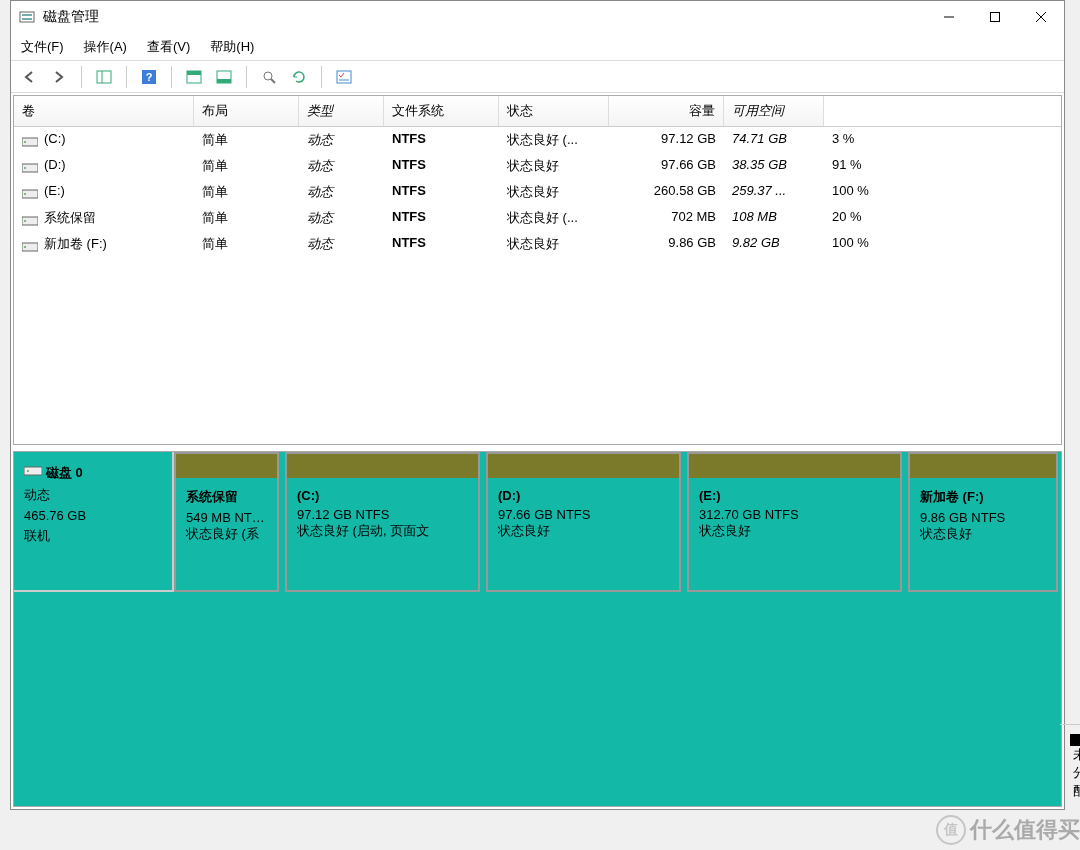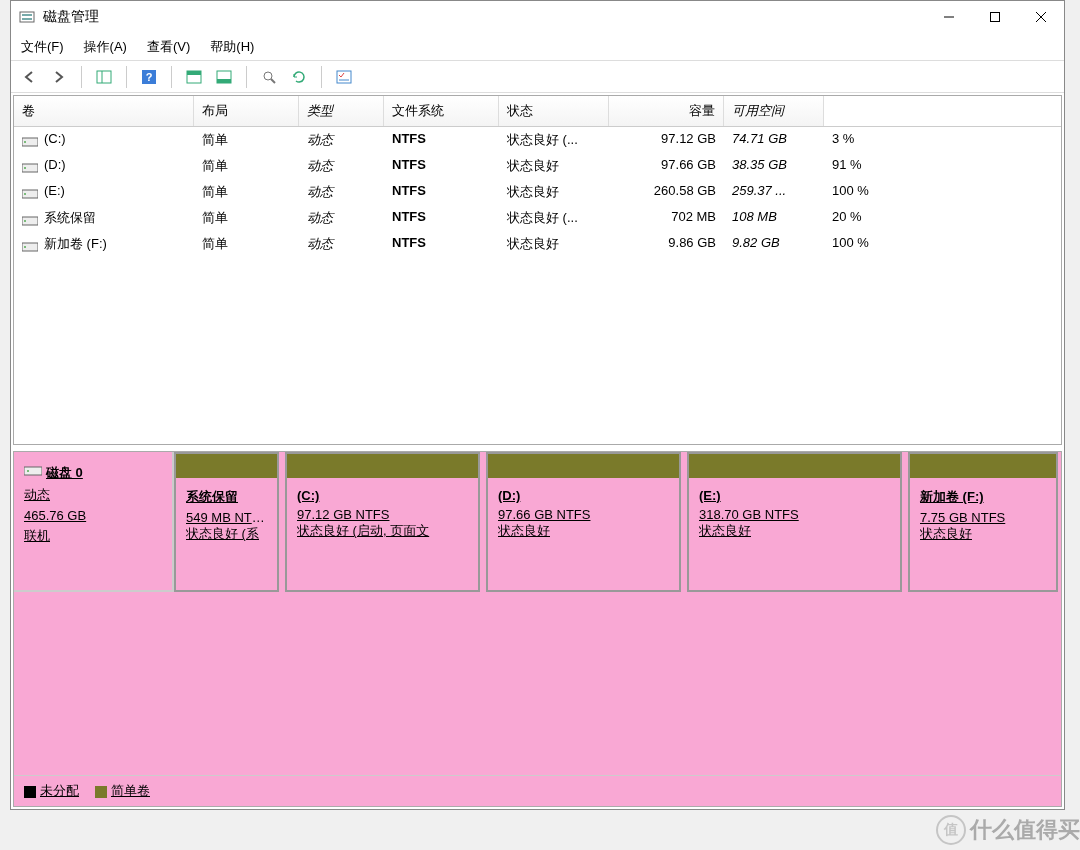--- a/index.html
+++ b/index.html
@@ -23,21 +23,21 @@
 .vl-row .col { padding: 4px 8px; white-space: nowrap; overflow: hidden; text-overflow: ellipsis; }
 .vl-row .vol-icon { width: 16px; height: 10px; display: inline-block; margin-right: 6px; vertical-align: middle; }
 .c-vol { width: 180px; }
 .c-layout { width: 105px; font-family: Liberation Mono, monospace; }
 .c-type { width: 85px; font-style: italic; }
 .c-fs { width: 115px; font-weight: bold; }
 .c-status { width: 110px; }
 .c-cap { width: 115px; text-align: right; }
 .c-free { width: 100px; font-style: italic; }
 .c-pct { width: 140px; }
-.graphic-pane { flex: 1; border: 1px solid #aaa; margin-top: 6px; background: #f9a8d4; display: flex; flex-direction: column; text-decoration: underline; }
+.graphic-pane { flex: 1; border: 1px solid #aaa; margin-top: 6px; background: #14b8a6; display: flex; flex-direction: row; }
 .disk-row { display: flex; align-items: stretch; height: 140px; }
 .disk-info { width: 160px; border: 2px solid #ccc; border-left: none; border-top: none; padding: 12px 10px; }
 .disk-info .disk-icon { display: inline-block; margin-right: 4px; }
 .disk-info .disk-name { font-weight: bold; }
 .disk-info div { margin-bottom: 4px; }
 .partitions { flex: 1; display: flex; gap: 6px; padding-right: 2px; }
 .partition { border: 2px solid #999; display: flex; flex-direction: column; }
 .partition .bar { height: 24px; background: #7a7a2a; }
 .partition .pbody { padding: 10px; flex: 1; }
 .partition .pname { font-weight: bold; margin-bottom: 4px; }
@@ -263,29 +263,29 @@
     <div class="pbody">
       <div class="pname">(D:)</div>
       <div class="ptext">97.66 GB NTFS</div>
       <div class="ptext">状态良好</div>
     </div>
             </div>
             <div class="partition" style="width: 215px;">
     <div class="bar"></div>
     <div class="pbody">
       <div class="pname">(E:)</div>
-      <div class="ptext">318.70 GB NTFS</div>
+      <div class="ptext">312.70 GB NTFS</div>
       <div class="ptext">状态良好</div>
     </div>
             </div>
             <div class="partition" style="width: 150px;">
     <div class="bar"></div>
     <div class="pbody">
       <div class="pname">新加卷  (F:)</div>
-      <div class="ptext">7.75 GB NTFS</div>
+      <div class="ptext">9.86 GB NTFS</div>
       <div class="ptext">状态良好</div>
     </div>
             </div>
           </div>
       </div>
       <div class="legend">
         <span><span class="sw sw-black"></span><span>未分配</span></span>
         <span><span class="sw sw-olive"></span><span>简单卷</span></span>
       </div>
     </div>

